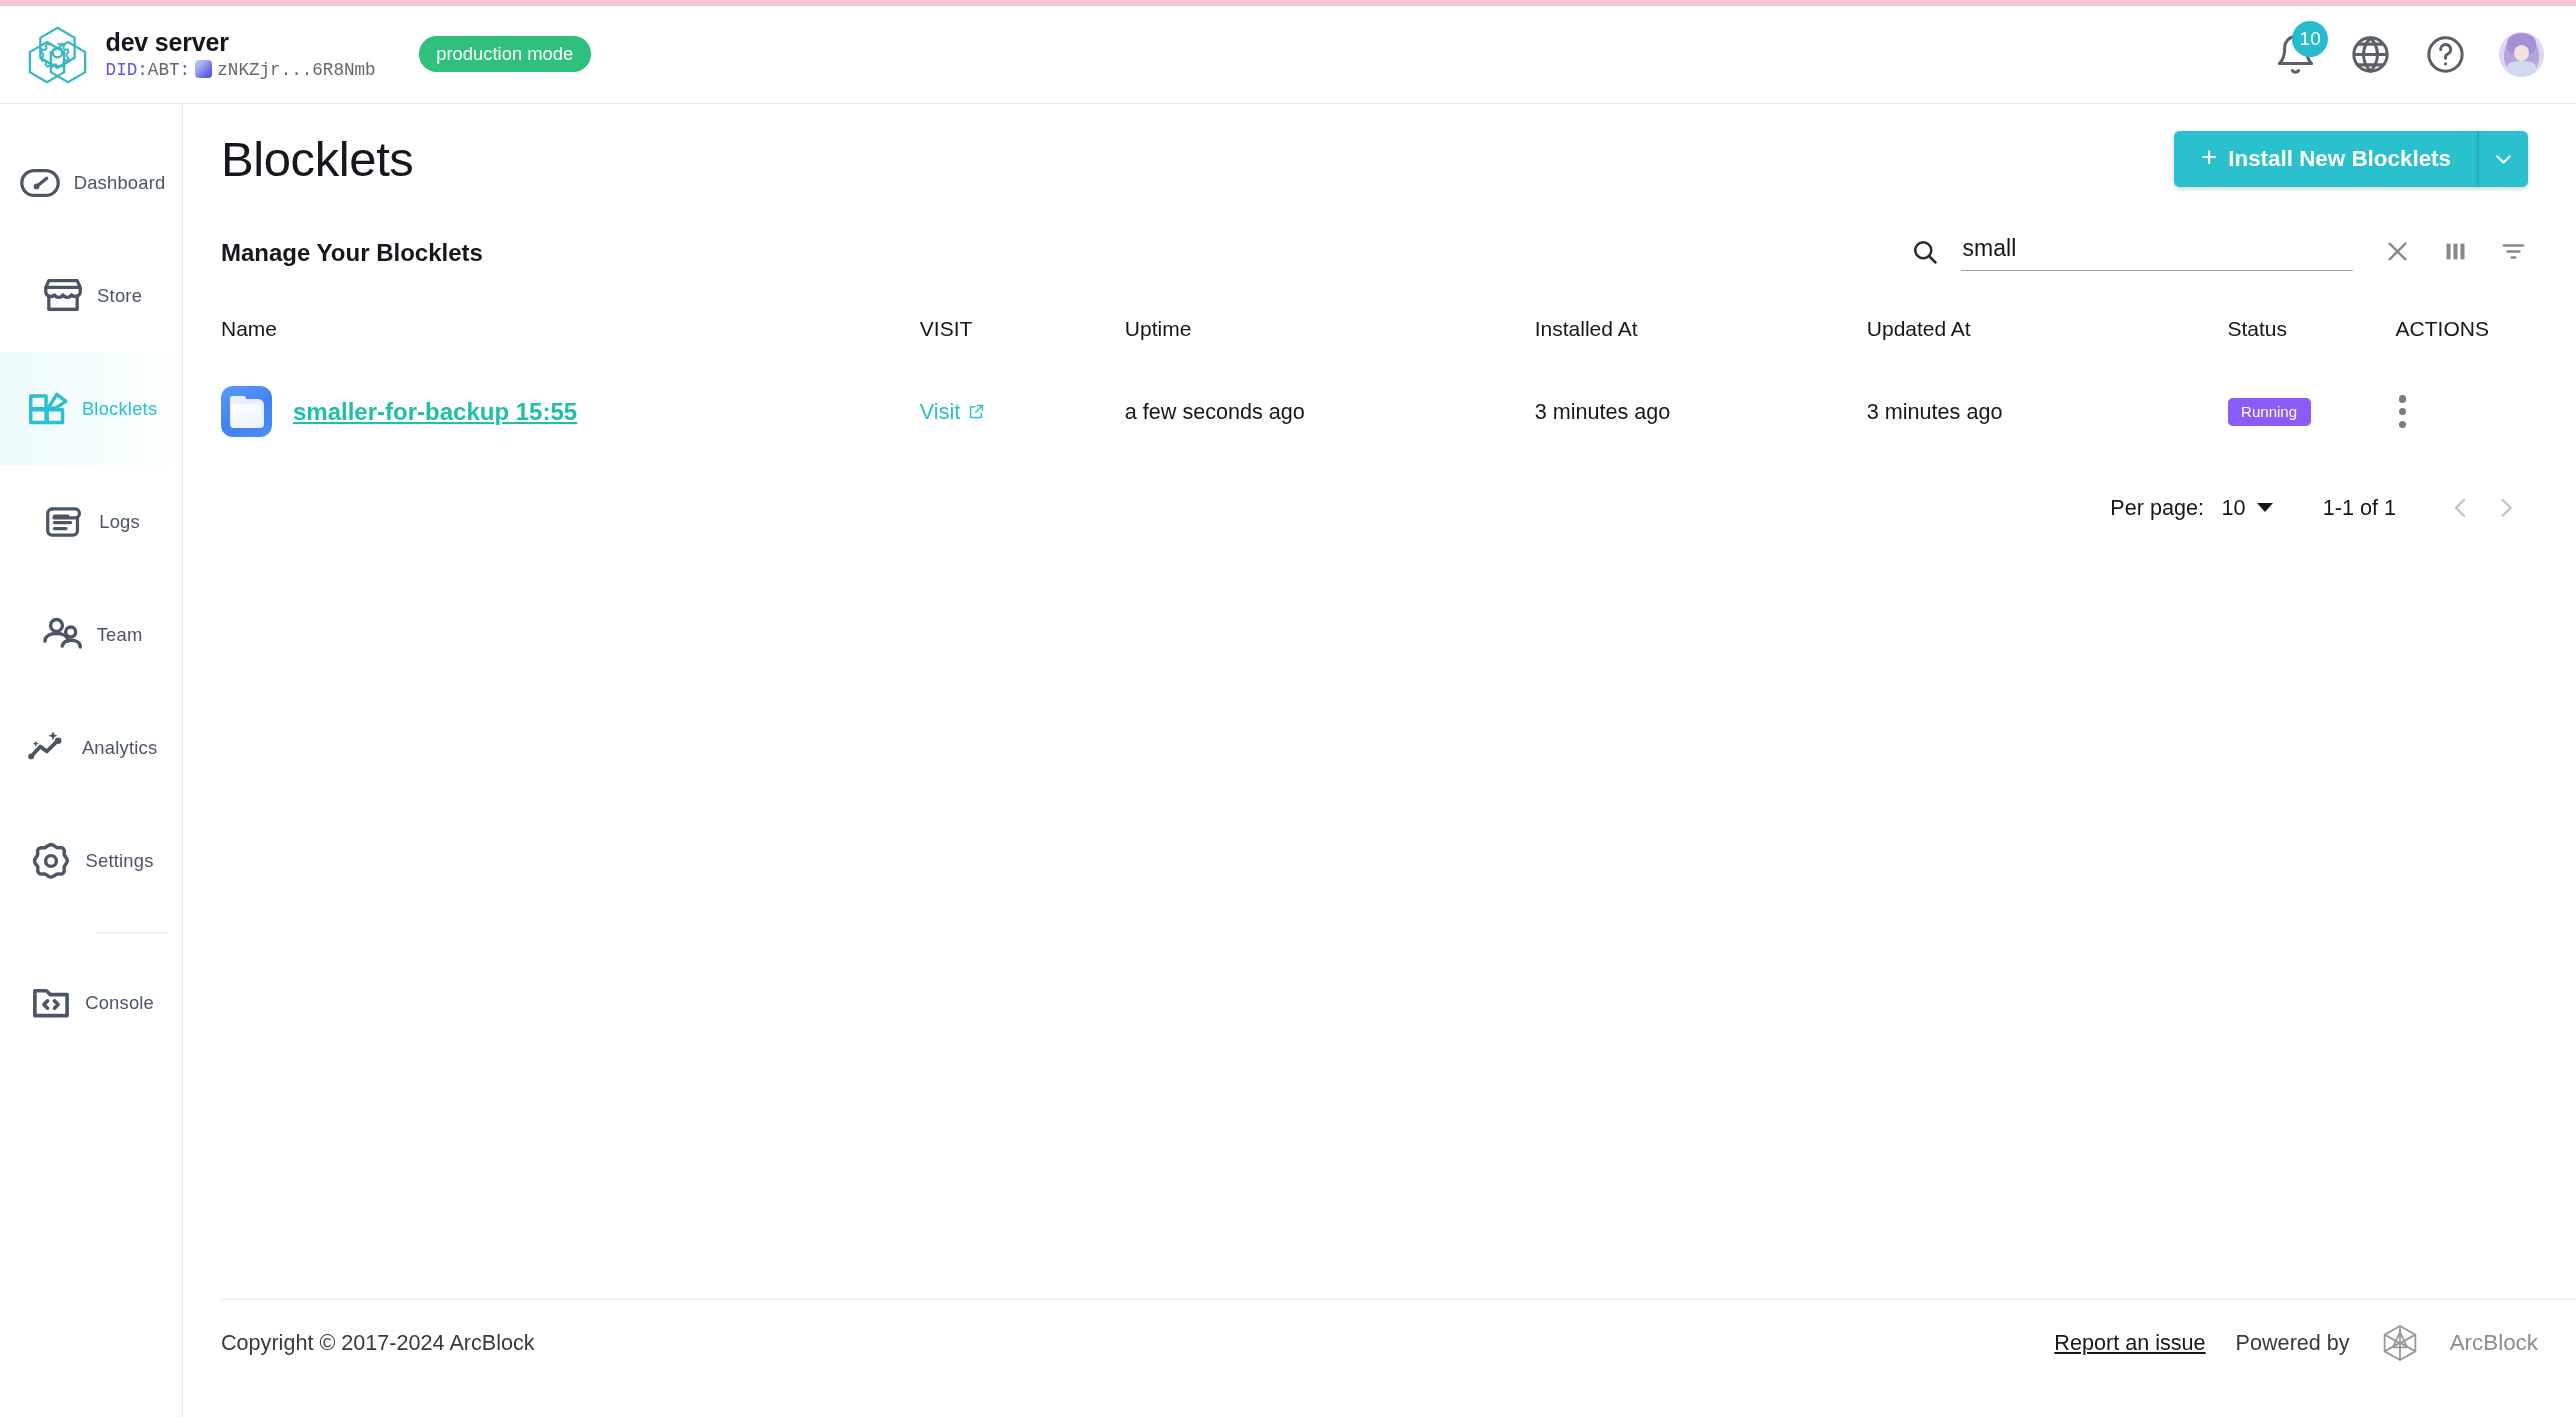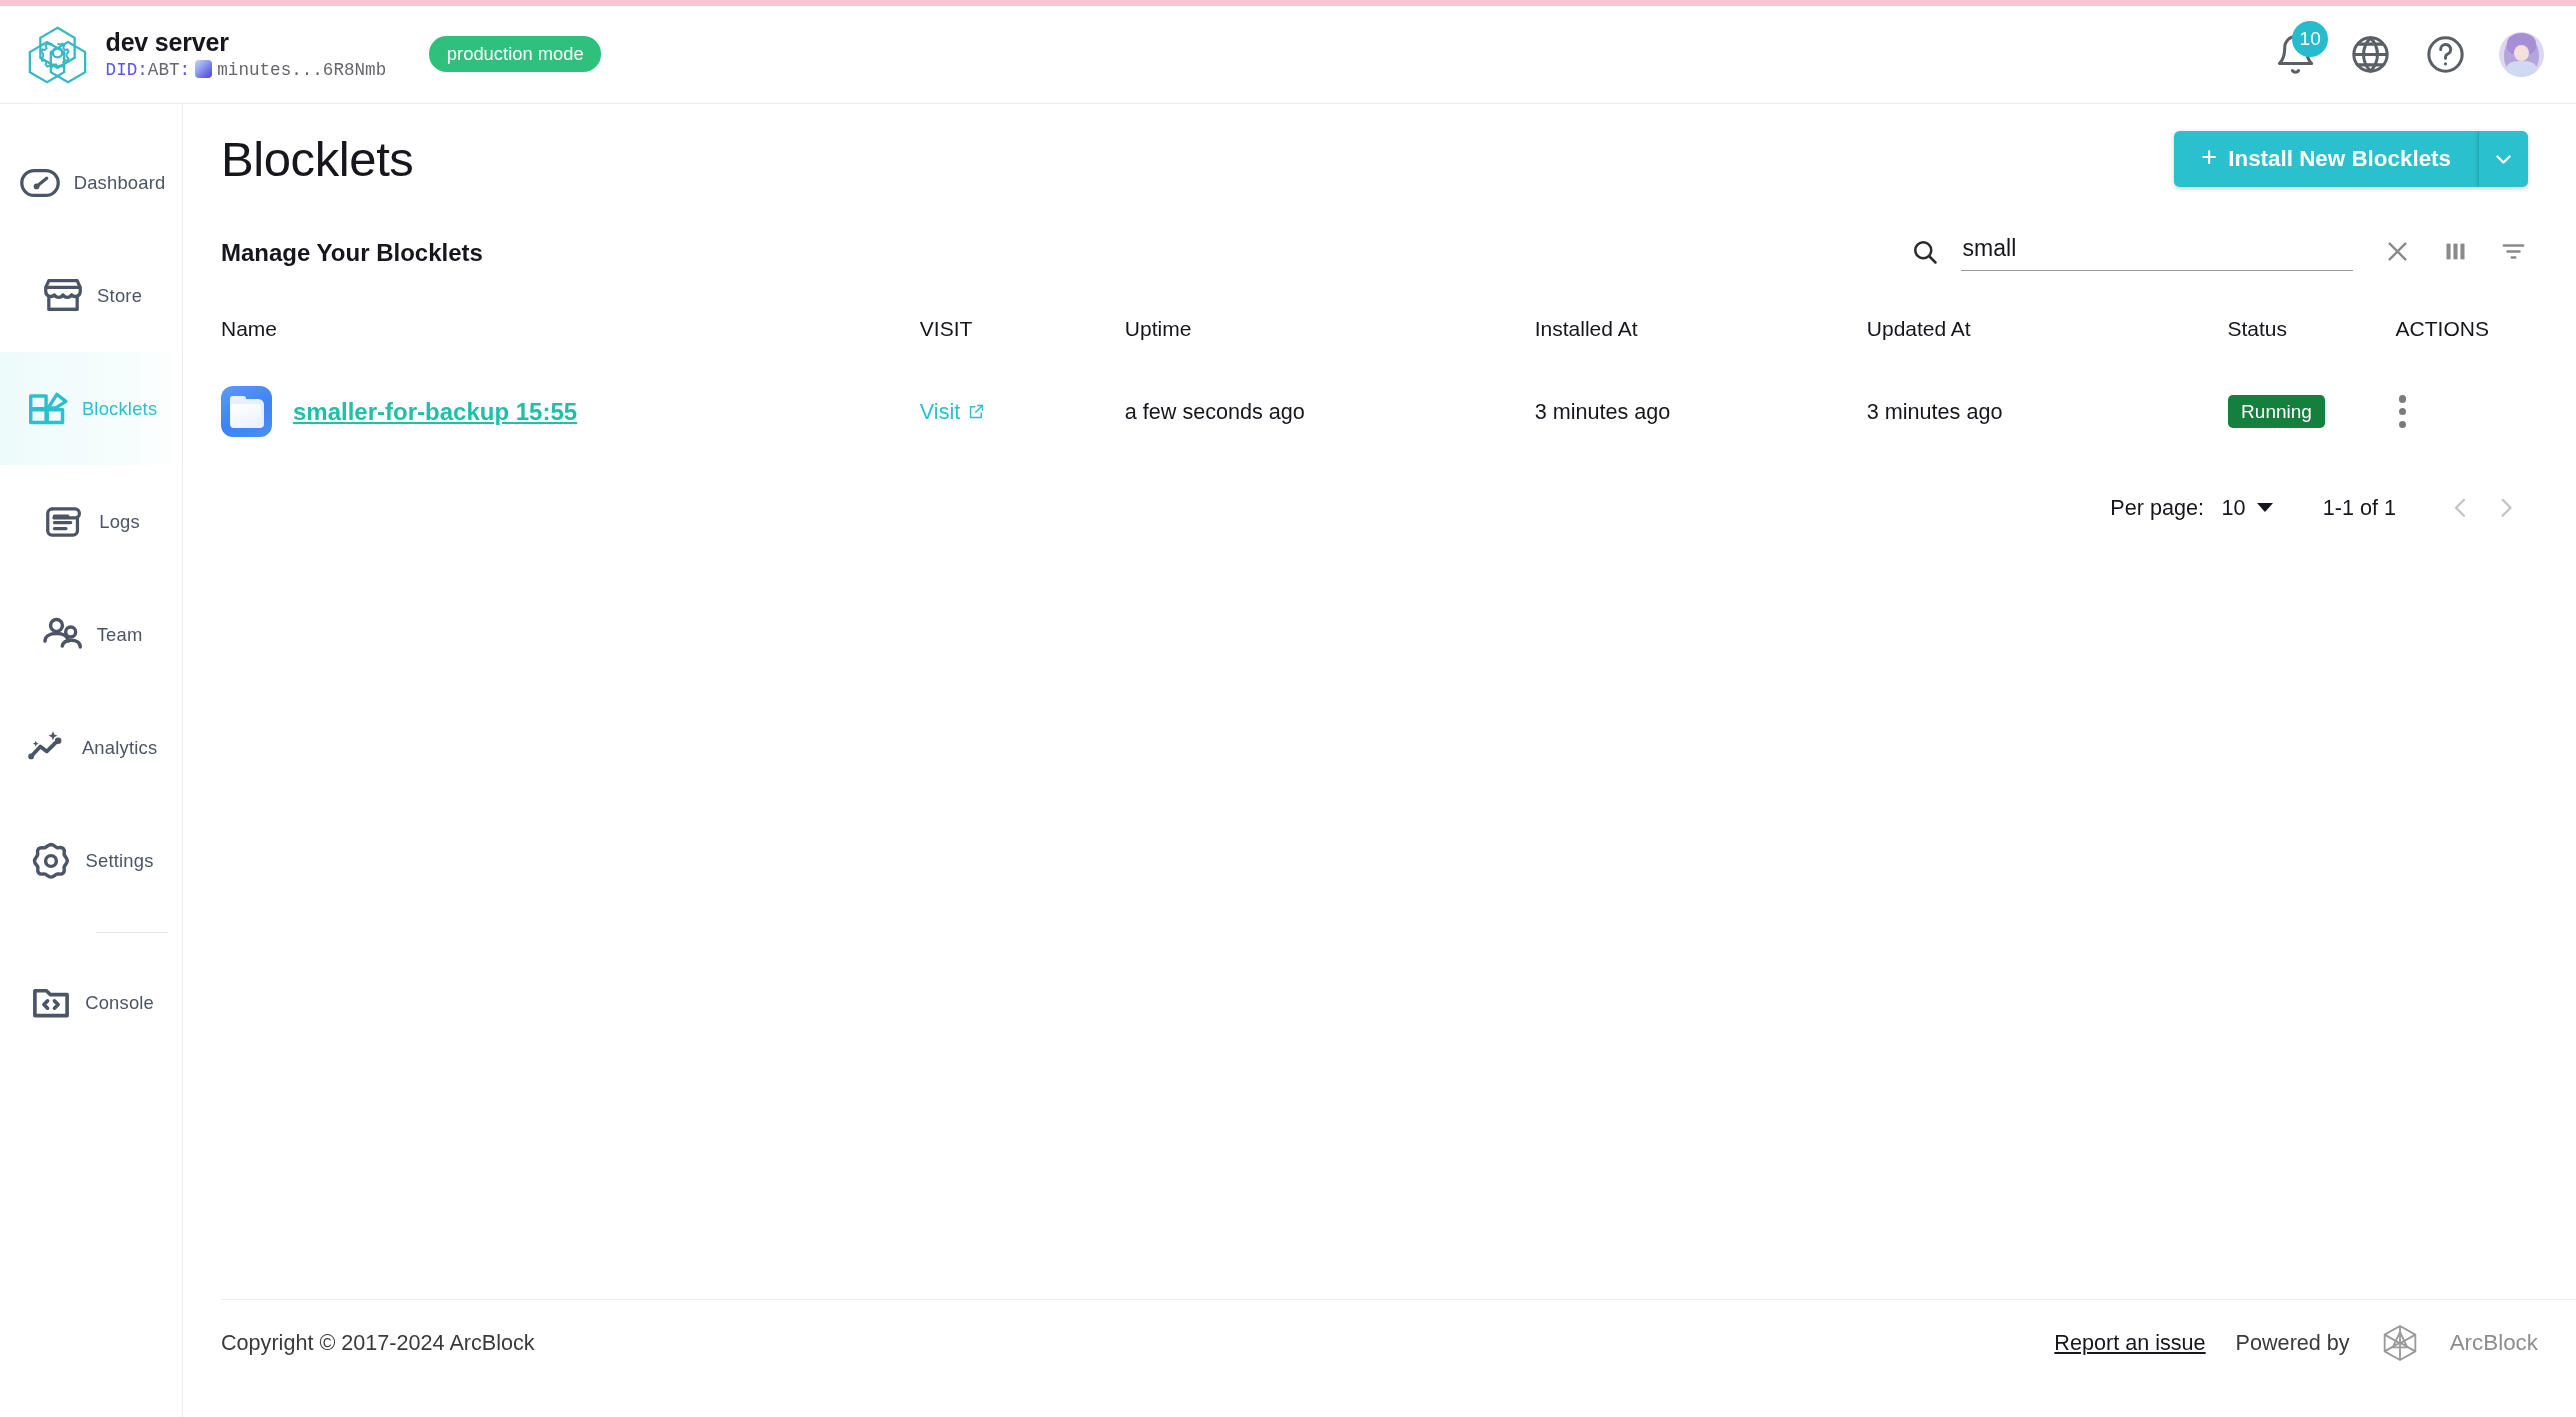--- a/index.html
+++ b/index.html
@@ -167,22 +167,22 @@
   }
   .name-link {
     color: #1fc0a8; font-size: 24px; font-weight: bold;
     text-decoration: underline; cursor: pointer;
   }
   .visit-link {
     color: #2bc0cd; font-size: 21.6px; text-decoration: none;
     display: inline-flex; align-items: center; gap: 7.2px; cursor: pointer;
   }
   .status-badge {
-    display: inline-block; background: #15803d; color: #fff;
-    font-size: 19px; padding: 5.6px 13.6px; border-radius: 4.8px;
+    display: inline-block; background: #8b5cf6; color: #fff;
+    font-size: 15px; padding: 5.6px 13.6px; border-radius: 4.8px;
   }
   .dots-btn {
     width: 14.4px; height: 46px; display: flex; flex-direction: column;
     align-items: center; justify-content: center; gap: 5.6px; cursor: pointer;
   }
   .dots-btn i { width: 7.2px; height: 7.2px; border-radius: 50%; background: #7b7b7b; display:block; }
   
   .pager {
     display: flex; align-items: center; justify-content: flex-end;
     gap: 0; padding: 24px 48px 0 0; font-size: 21.6px; color: #16161d;
@@ -222,21 +222,21 @@
       </svg>
     </span>
     <div class="brand-text">
       <div class="brand-title">dev server</div>
       <div class="brand-did">
         <span class="did-label">DID</span>
           <span class="did-colon">:</span>
           <span class="did-abt">ABT</span>
           <span class="did-colon">:</span>
           <span class="did-chip"></span>
-          <span>minutes...6R8Nmb</span>
+          <span>zNKZjr...6R8Nmb</span>
       </div>
     </div>
   </div>
 
   <div class="mode-badge">production mode</div>
 
   <div class="header-right">
     <div class="hicon">
       <svg viewBox="0 0 24 24" fill="none" stroke="currentColor" stroke-width="1.7" stroke-linecap="round" stroke-linejoin="round">
         <path d="M18 8A6 6 0 0 0 6 8c0 7-3 9-3 9h18s-3-2-3-9"></path>

